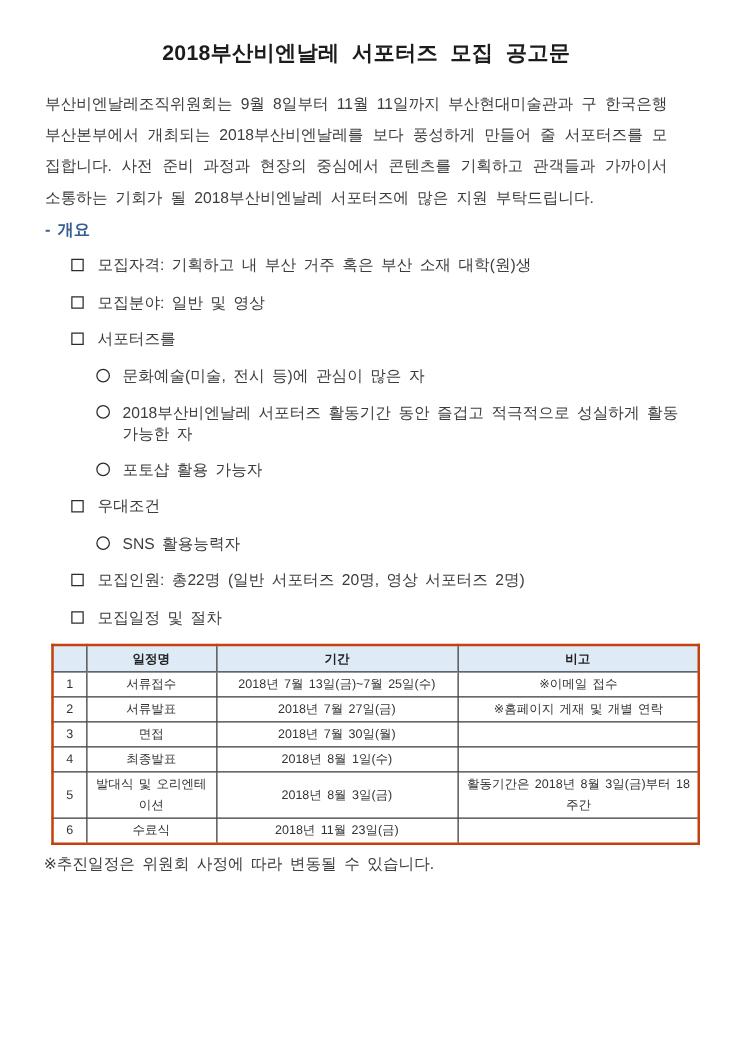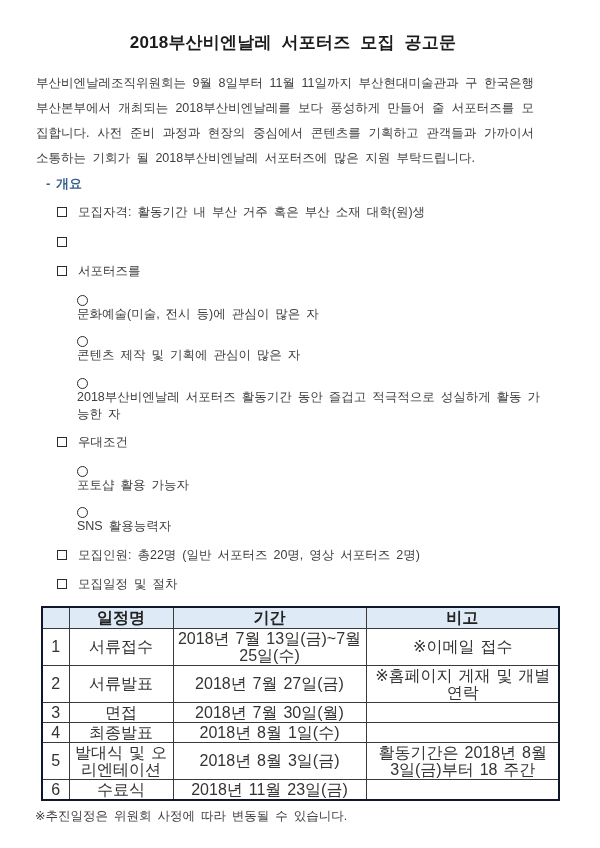--- a/index.html
+++ b/index.html
@@ -14,36 +14,35 @@
     text-align:center;font-size:17px;font-weight:bold;color:#1c1c1c;
     line-height:26px;word-spacing:5px;letter-spacing:.2px;
   }
   .intro{
     margin:15px 16px 0 0;font-size:12.5px;line-height:25px;color:#3d3d3d;
     text-align:justify;word-spacing:3px;
   }
   .sec{
     margin-top:5px;font-size:13px;line-height:16px;font-weight:bold;color:#36608F;
     word-spacing:2px;
-    margin-left:10px;
   }
   .list{margin-top:12px;}
   .li{display:flex;align-items:flex-start;min-height:18px;margin-bottom:11.5px;}
   .li .bullet{flex:0 0 auto;box-sizing:border-box;display:inline-block;}
   .sq{width:10px;height:10px;border:1.4px solid #2b2b2b;margin-top:3px;margin-right:11px;background:#fff;}
   .ci{width:11px;height:11px;border:1.5px solid #2b2b2b;border-radius:50%;margin-top:2px;margin-right:10px;background:#fff;}
   .lv1{margin-left:21px;}
-  .lv2{margin-left:41px;flex-direction:column;}
+  .lv2{margin-left:41px;}
   .li .txt{font-size:12.5px;line-height:17px;color:#3d3d3d;word-spacing:2.5px;}
   .u{text-decoration:underline;text-underline-offset:2px;}
 
   .tblwrap{margin:6px 0 0 5px;}
   table.sched{
     border-collapse:collapse;table-layout:fixed;width:517px;
-    border:2px solid #0f172a;font-size:16px;
+    border:2px solid #c2410c;font-size:10px;
   }
   col.w0{width:27px;}col.w1{width:104px;}col.w2{width:193px;}col.w3{width:193px;}
   table.sched th{
     background:#DEEBF7;border:1px solid #3a3a3a;border-bottom:1px dashed #7FA8CF;
     font-weight:bold;color:#222;height:18px;padding:1px 2px;line-height:17px;word-spacing:1px;
   }
   table.sched td{
     border:1px solid #3a3a3a;color:#333;height:16px;padding:1px 3px;
     text-align:center;line-height:17px;word-spacing:1.5px;
   }
@@ -61,63 +60,59 @@
 
   <p class="intro">부산비엔날레조직위원회는 9월 8일부터 11월 11일까지 부산현대미술관과 구 한국은행 부산본부에서 개최되는 2018부산비엔날레를 보다 풍성하게 만들어 줄 서포터즈를 모집합니다. 사전 준비 과정과 현장의 중심에서 콘텐츠를 기획하고 관객들과 가까이서 소통하는 기회가 될 2018부산비엔날레 서포터즈에 많은 지원 부탁드립니다.</p>
 
   <div class="sec">- 개요</div>
 
   <div class="list">
 
       <div class="li lv1">
         <span class="bullet sq"></span>
 
-        <span class="txt"><span>모집자격: 활동기간 내 부산 거주 혹은 부산 소재 대학(원)생</span><span class="u"></span><span></span></span>
-      </div>
-
-      <div class="li lv1">
-        <span class="bullet sq"></span>
-
+        <span class="txt"><span>모집자격: 기획하고 내 부산 거주 혹은 부산 소재 대학(원)생</span><span class="u"></span><span></span></span>
+      </div>
+
+      <div class="li lv1">
+        <span class="bullet sq"></span>
+
+        <span class="txt"><span>모집분야: 일반 및 영상</span><span class="u"></span><span></span></span>
       </div>
 
       <div class="li lv1">
         <span class="bullet sq"></span>
 
         <span class="txt"><span>서포터즈를</span><span class="u"></span><span></span></span>
       </div>
 
       <div class="li lv2">
 
         <span class="bullet ci"></span>
         <span class="txt"><span>문화예술(미술, 전시 등)에 관심이 많은 자</span><span class="u"></span><span></span></span>
       </div>
 
-      <div class="li lv2">
-
-        <span class="bullet ci"></span>
-        <span class="txt"><span>콘텐츠 제작 및 기획에 관심이 많은 자</span><span class="u"></span><span></span></span>
-      </div>
 
       <div class="li lv2">
 
         <span class="bullet ci"></span>
         <span class="txt"><span>2018부산비엔날레 서포터즈 활동기간 동안 즐겁고 적극적으로 성실하게 활동 가능한 자</span><span class="u"></span><span></span></span>
       </div>
 
 
+      <div class="li lv2">
+
+        <span class="bullet ci"></span>
+        <span class="txt"><span>포토샵 활용 가능자</span><span class="u"></span><span></span></span>
+      </div>
+
       <div class="li lv1">
         <span class="bullet sq"></span>
 
         <span class="txt"><span>우대조건</span><span class="u"></span><span></span></span>
-      </div>
-
-      <div class="li lv2">
-
-        <span class="bullet ci"></span>
-        <span class="txt"><span>포토샵 활용 가능자</span><span class="u"></span><span></span></span>
       </div>
 
       <div class="li lv2">
 
         <span class="bullet ci"></span>
         <span class="txt"><span>SNS 활용능력자</span><span class="u"></span><span></span></span>
       </div>
 
 
 

